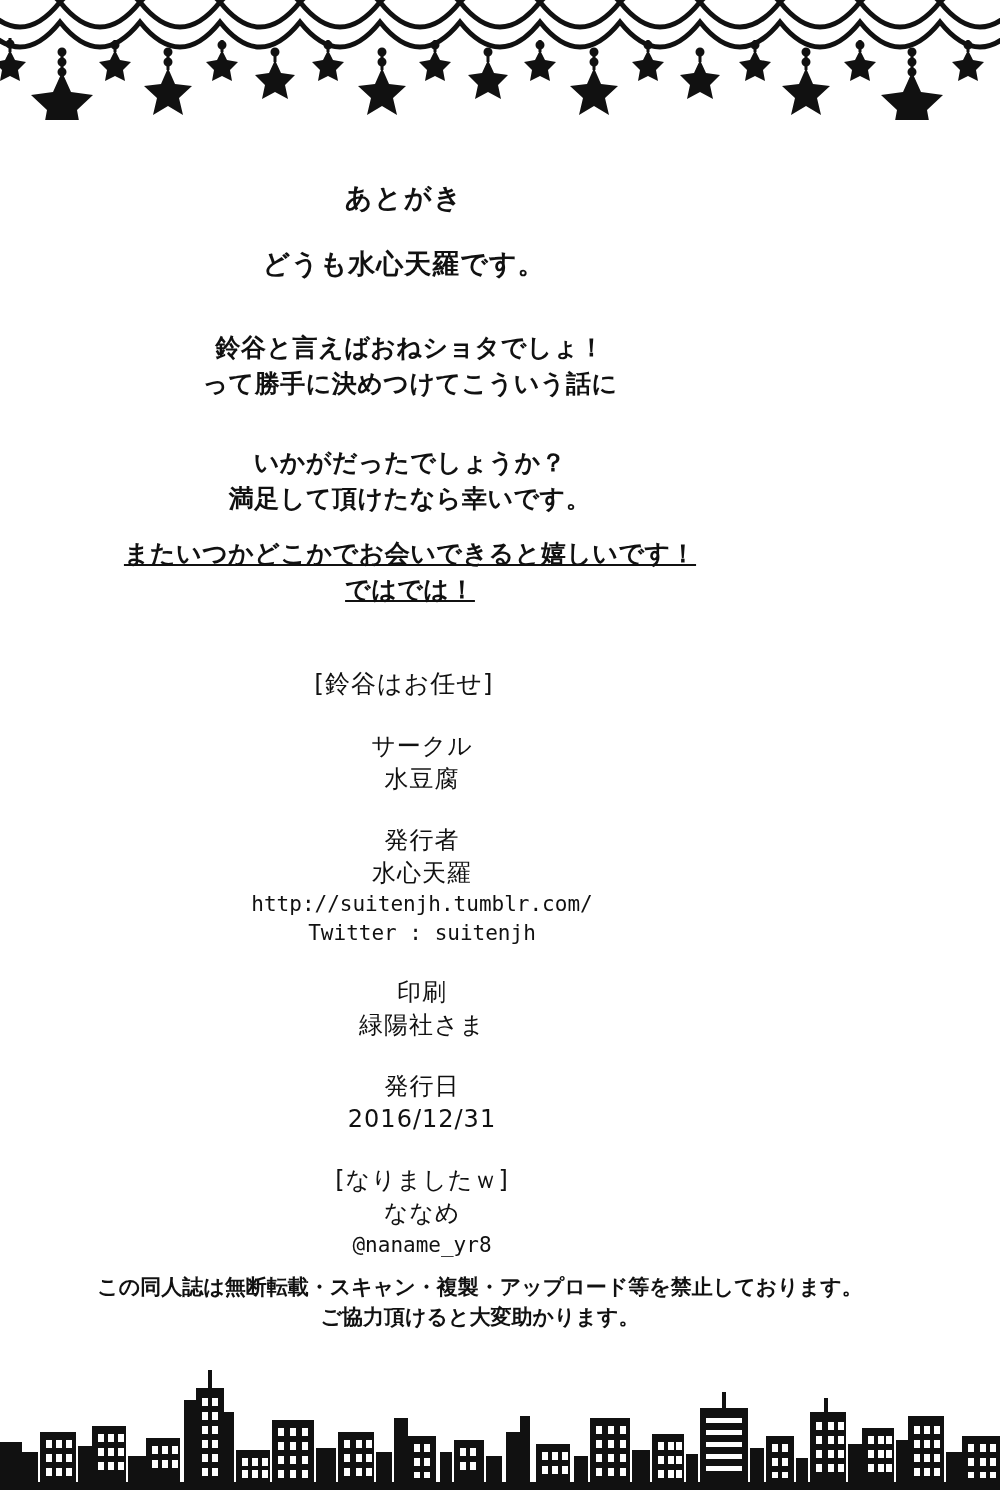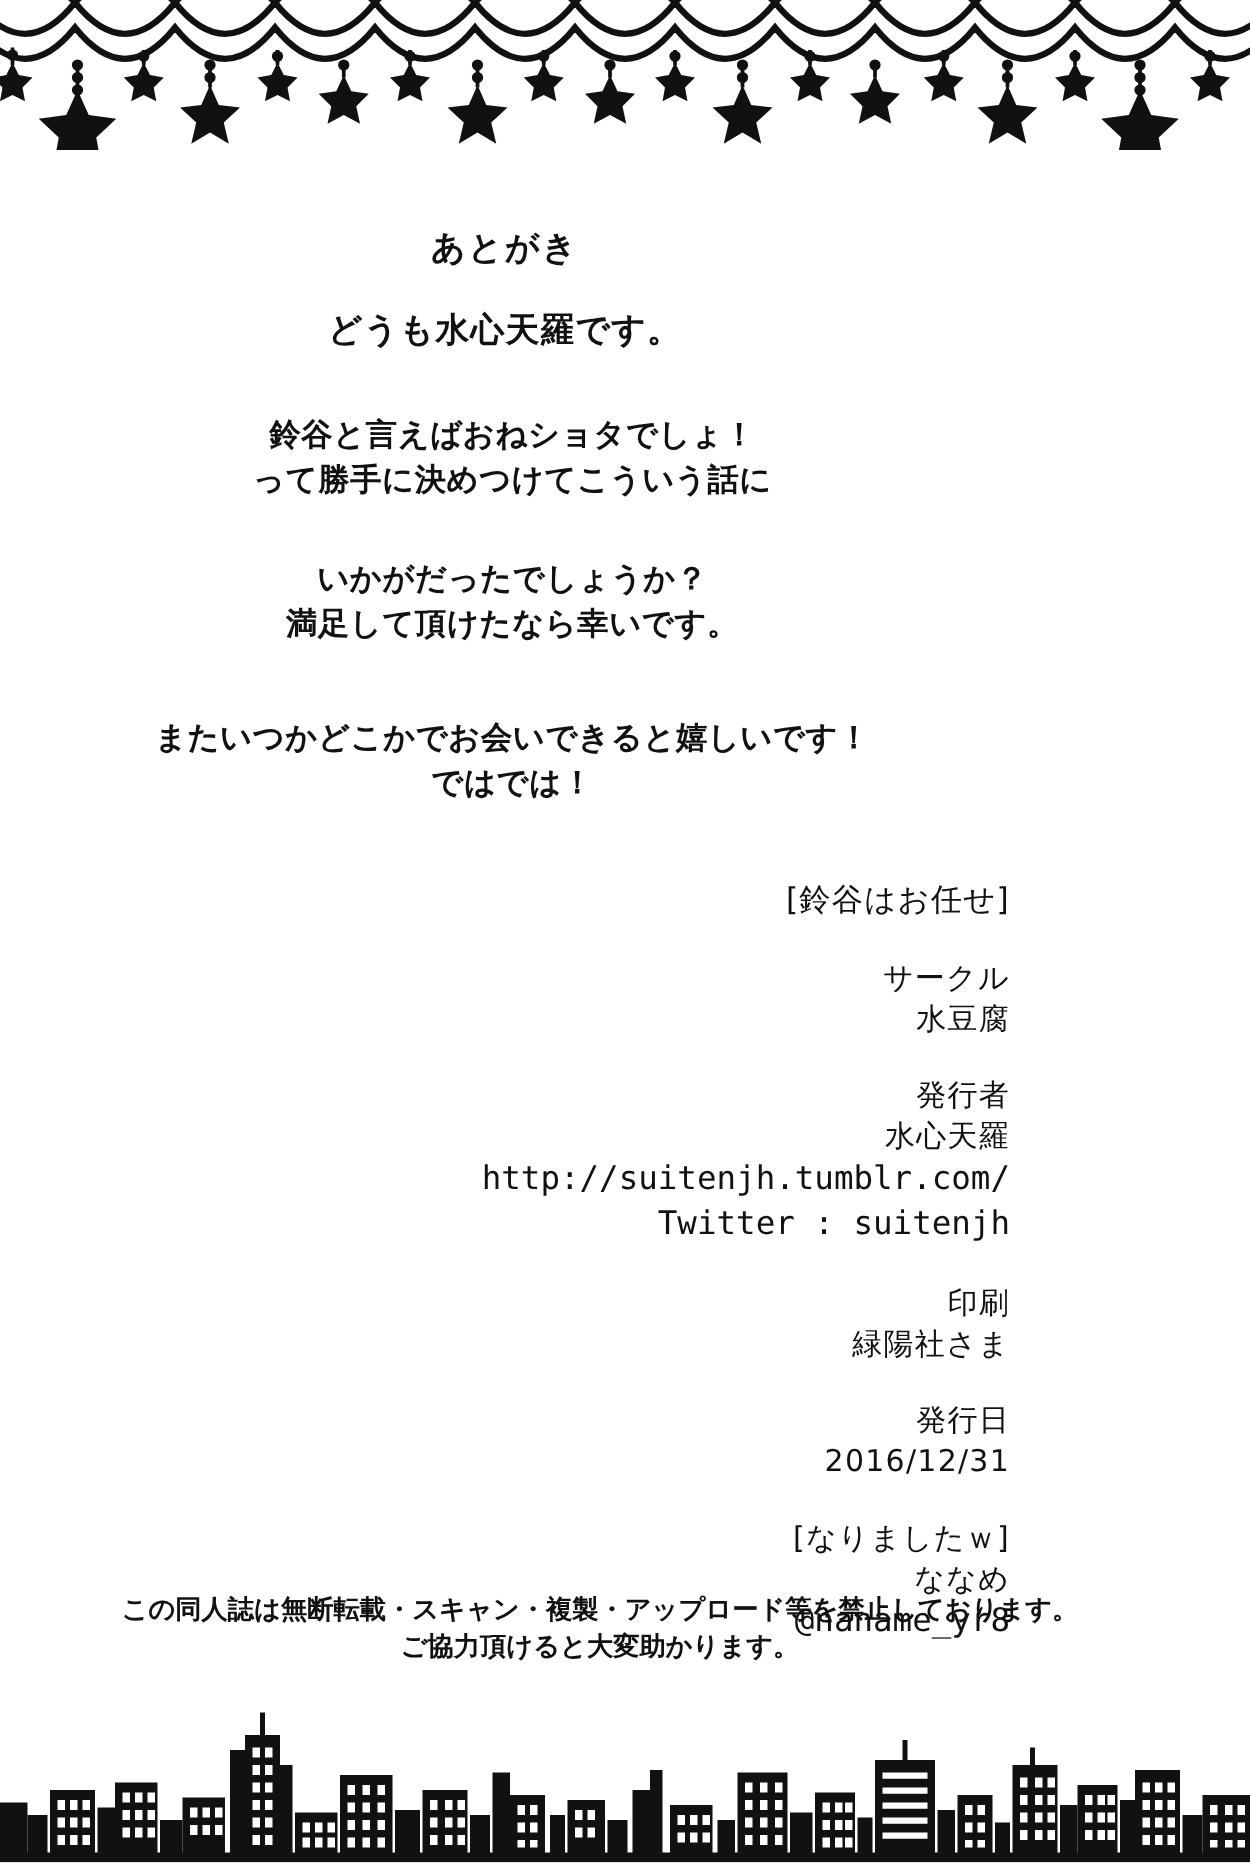--- a/index.html
+++ b/index.html
@@ -61,51 +61,50 @@
   .body-block {
     font-family: "DejaVu Sans", sans-serif;
     font-weight: bold;
     font-size: 25px;
     line-height: 1.42;
     letter-spacing: 0.5px;
     margin-top: 48px;
     padding-left: 12px;
   }
   .body-block.b2 { margin-top: 44px; }
-  .body-block.b3 { margin-top: 56px; }
+  .body-block.b3 { margin-top: 20px; text-decoration: underline; }
 
   .body-block .line { display: block; }
 
   
   .colophon {
     margin-top: 60px;
     font-family: "DejaVu Sans", sans-serif;
     font-size: 24px;
     line-height: 1.38;
-    text-align: right;
   }
   .colophon .title-bracket {
     font-size: 25px;
     letter-spacing: 1px;
   }
   .colo-group {
     margin-top: 28px;
     margin-left: 36px;
   }
   .colo-group .label {
     display: block;
     letter-spacing: 1px;
   }
   .colo-group .value {
     display: block;
     letter-spacing: 1px;
   }
   .mono {
     font-family: "DejaVu Sans Mono", monospace;
-    font-size: 26px;
+    font-size: 21px;
     letter-spacing: 0px;
     display: block;
   }
 
   
   .notice {
     position: absolute;
     top: 1272px;
     left: 0;
     width: 960px;

